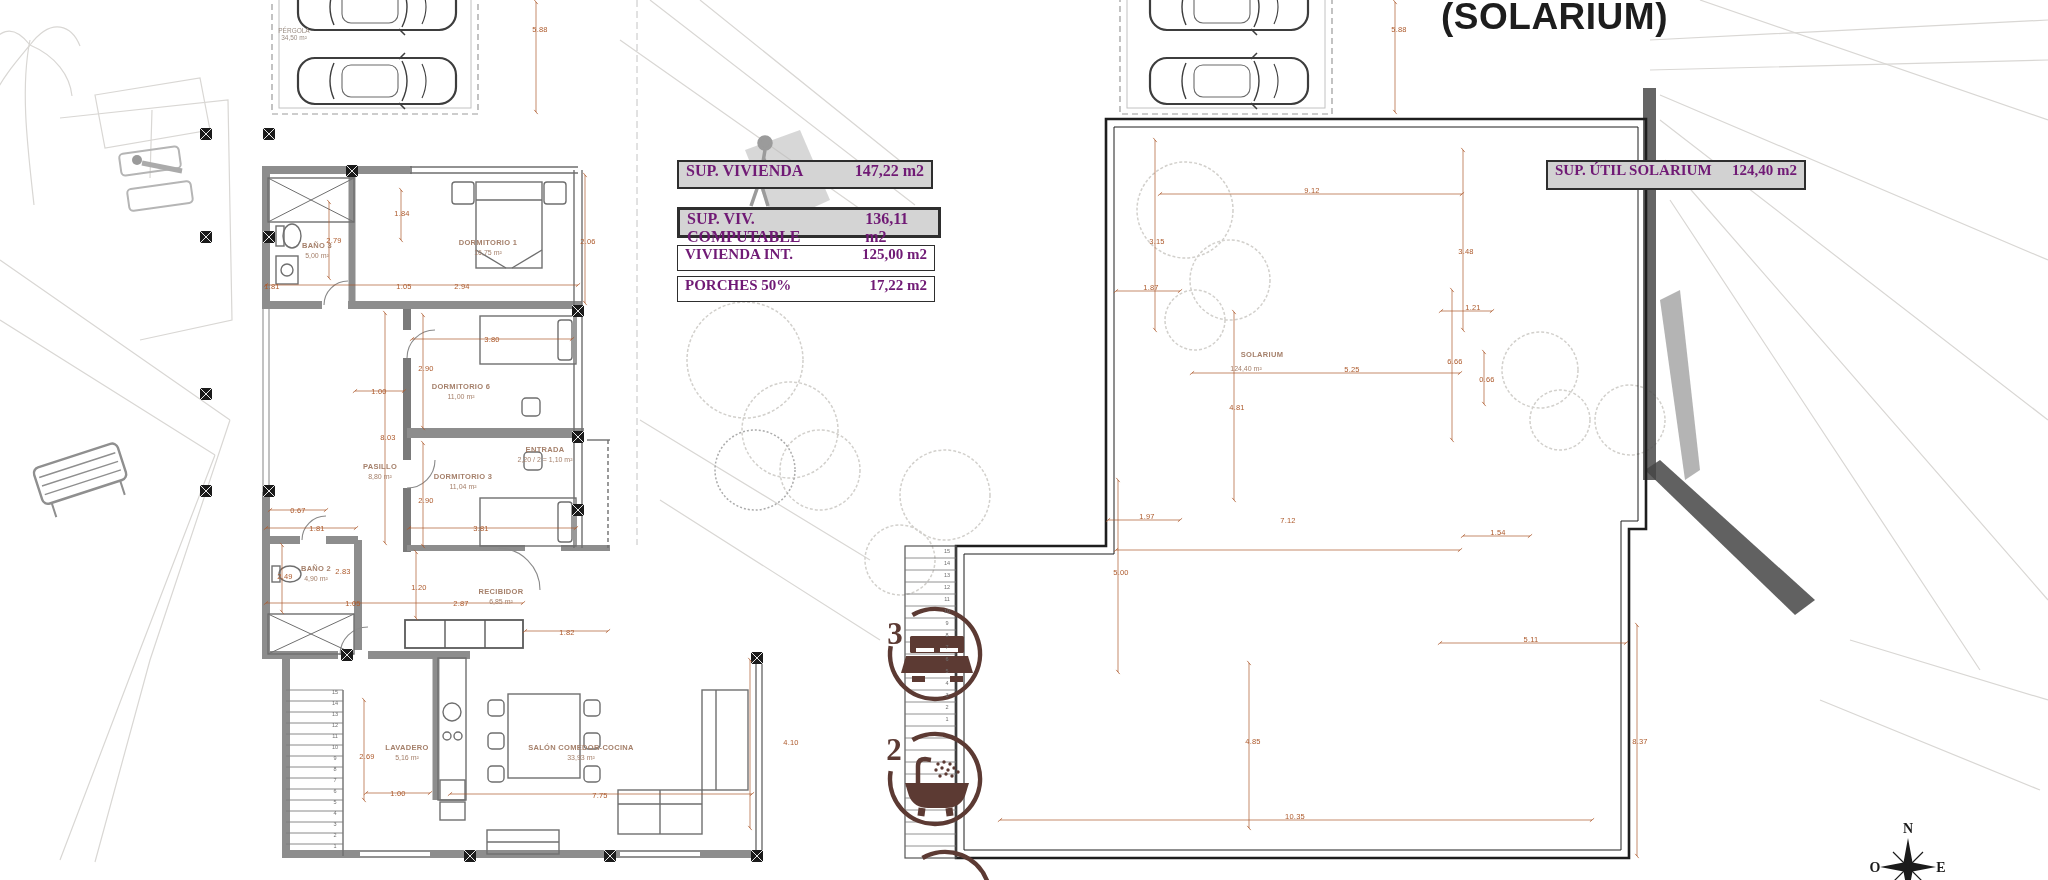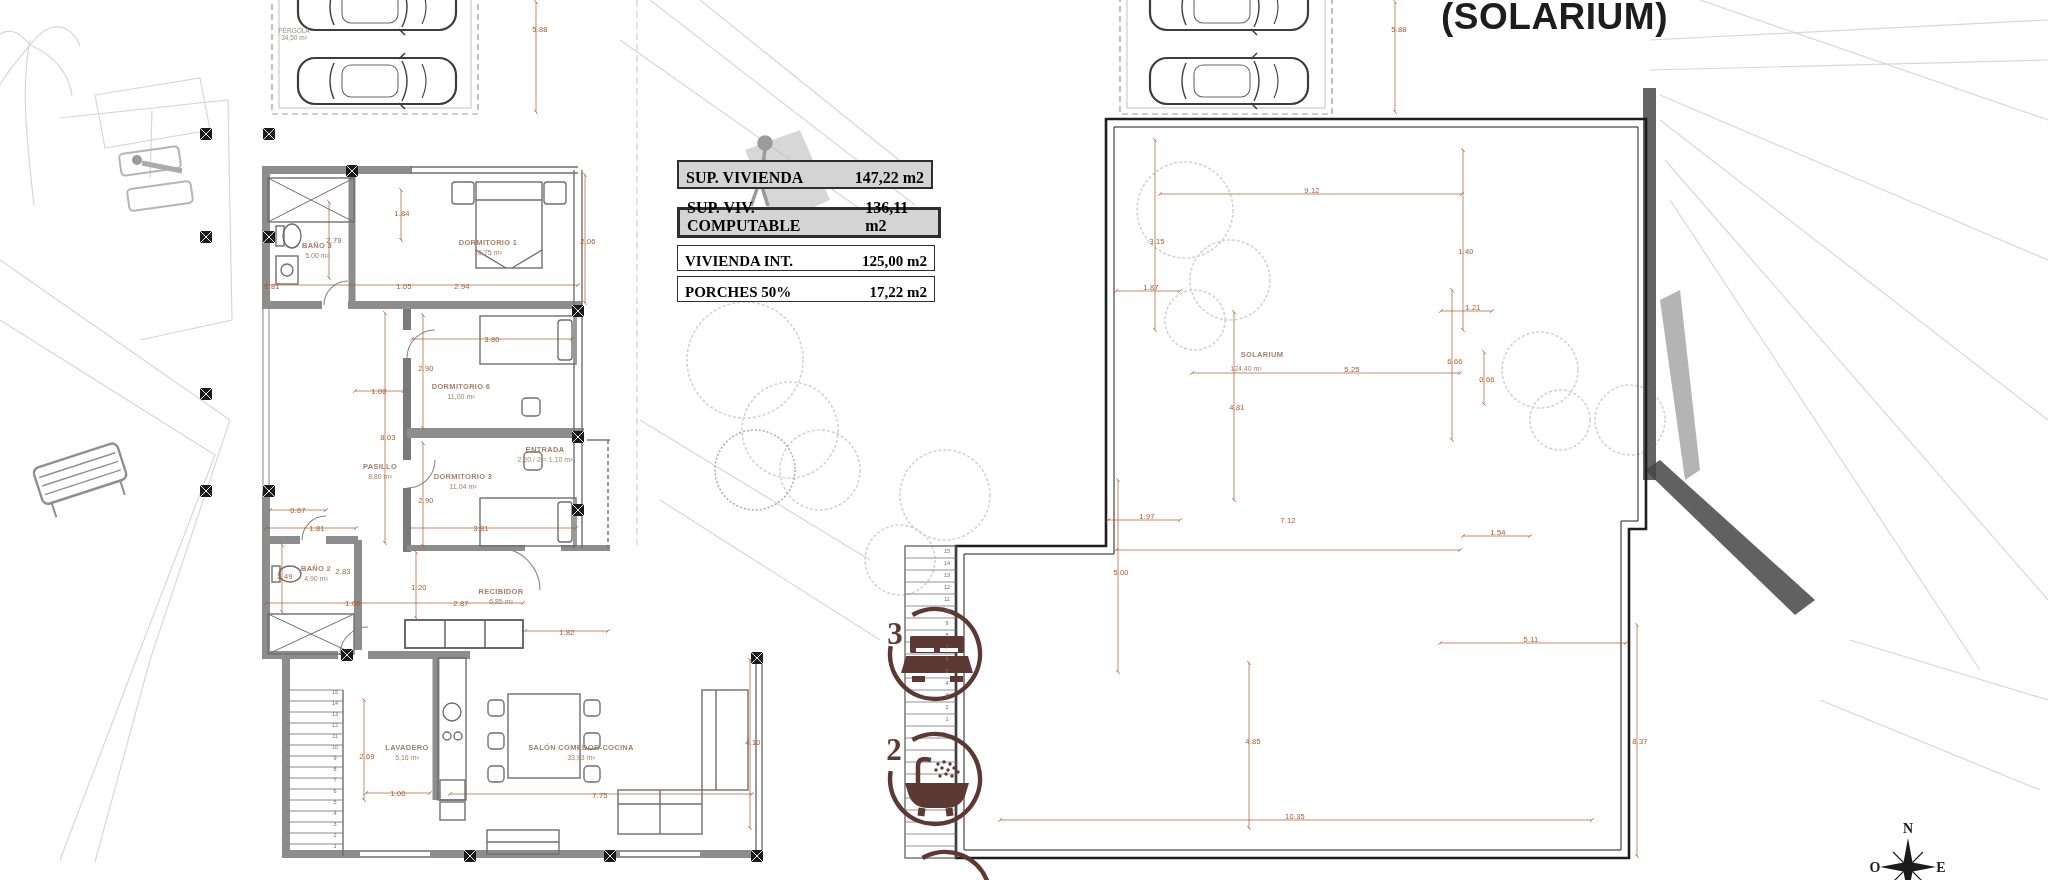--- a/index.html
+++ b/index.html
@@ -7,23 +7,23 @@
           font-family:"Liberation Sans",sans-serif;}
   svg.plan{position:absolute;left:0;top:0;}
   
   .pl{position:absolute;transform:translate(-50%,-50%);white-space:nowrap;line-height:1;}
   .d{font-size:7.5px;color:#ad5a2c;letter-spacing:.2px;}
   .room{font-size:7.5px;font-weight:700;color:#a5806b;letter-spacing:.3px;}
   .area{font-size:7px;color:#a5806b;}
   .tiny{font-size:6.5px;color:#9b8d83;}
   .stair{font-size:5.5px;color:#6f6f6f;}
   
-  .atrow,.solbox{position:absolute;box-sizing:border-box;display:flex;align-items:flex-end;
+  .atrow,.solbox{position:absolute;box-sizing:border-box;display:flex;align-items:flex-start;
     justify-content:space-between;padding:0 7px;font-family:"Liberation Serif",serif;
-    font-weight:700;color:#000000;}
+    font-weight:700;color:#701a75;}
   .r0{left:677px;top:160px;width:256px;height:29px;background:#d4d4d4;border:2.5px solid #2e2e2e;font-size:16px;}
   .r1{left:677px;top:207px;width:264px;height:31px;background:#d4d4d4;border:3px solid #2e2e2e;font-size:16px;}
   .r2{left:677px;top:245px;width:258px;height:26px;background:#ffffff;border:1.5px solid #2e2e2e;font-size:15px;}
   .r3{left:677px;top:276px;width:258px;height:26px;background:#ffffff;border:1.5px solid #2e2e2e;font-size:15px;}
   .solbox{left:1546px;top:160px;width:260px;height:30px;background:#d2d2d2;border:2.5px solid #2e2e2e;font-size:15px;}
   .sheet-title{position:absolute;left:1441px;top:-4px;font-size:37px;font-weight:800;
     color:#1d1d1d;letter-spacing:0.5px;font-family:"Liberation Sans",sans-serif;}
   .badge-num{position:absolute;transform:translate(-50%,-50%);font-family:"Liberation Serif",serif;
     font-weight:700;color:#5c3a33;font-size:31px;}
   .compass-letter{position:absolute;transform:translate(-50%,-50%);font-family:"Liberation Serif",serif;
@@ -351,25 +351,25 @@
       <span class="pl d" style="left: 298px; top: 511px;">0.67</span>
       <span class="pl d" style="left: 343px; top: 572px;">2.83</span>
       <span class="pl d" style="left: 419px; top: 588px;">1.20</span>
       <span class="pl d" style="left: 353px; top: 604px;">1.05</span>
       <span class="pl d" style="left: 461px; top: 604px;">2.87</span>
       <span class="pl d" style="left: 567px; top: 633px;">1.82</span>
       <span class="pl d" style="left: 285px; top: 577px;">2.49</span>
       <span class="pl d" style="left: 367px; top: 757px;">2.69</span>
       <span class="pl d" style="left: 398px; top: 794px;">1.00</span>
       <span class="pl d" style="left: 600px; top: 796px;">7.75</span>
-      <span class="pl d" style="left: 753px; top: 743px;">4.10</span>
+      <span class="pl d" style="left: 791px; top: 743px;">4.10</span>
       <span class="pl d" style="left: 1399px; top: 30px;">5.88</span>
       <span class="pl d" style="left: 1312px; top: 191px;">9.12</span>
       <span class="pl d" style="left: 1157px; top: 242px;">3.15</span>
-      <span class="pl d" style="left: 1466px; top: 252px;">1.40</span>
+      <span class="pl d" style="left: 1466px; top: 252px;">3.48</span>
       <span class="pl d" style="left: 1151px; top: 288px;">1.87</span>
       <span class="pl d" style="left: 1473px; top: 308px;">1.21</span>
       <span class="pl d" style="left: 1330px; top: 370px; padding-left: 44px;">5.25</span>
       <span class="pl d" style="left: 1237px; top: 408px;">4.81</span>
       <span class="pl d" style="left: 1455px; top: 362px;">6.66</span>
       <span class="pl d" style="left: 1487px; top: 380px;">0.66</span>
       <span class="pl d" style="left: 1147px; top: 517px;">1.97</span>
       <span class="pl d" style="left: 1288px; top: 521px;">7.12</span>
       <span class="pl d" style="left: 1121px; top: 573px;">5.00</span>
       <span class="pl d" style="left: 1498px; top: 533px;">1.54</span>
@@ -421,20 +421,24 @@
   <div class="atrow r2">
     <span>VIVIENDA INT.</span>
     <span>125,00 m2</span>
   </div>
   <div class="atrow r3">
     <span>PORCHES 50%</span>
     <span>17,22 m2</span>
   </div>
 </div>
 
+<div class="solbox">
+  <span>SUP. ÚTIL SOLARIUM</span>
+  <span>124,40 m2</span>
+</div>
 
 <div class="sheet-title">(SOLARIUM)</div>
 
 <span class="badge-num" style="left:895px;top:634px;">3</span>
 <span class="badge-num" style="left:894px;top:750px;">2</span>
 
 <span class="compass-letter" style="left:1908px;top:829px;">N</span>
 <span class="compass-letter" style="left:1875px;top:868px;">O</span>
 <span class="compass-letter" style="left:1941px;top:868px;">E</span>
 

